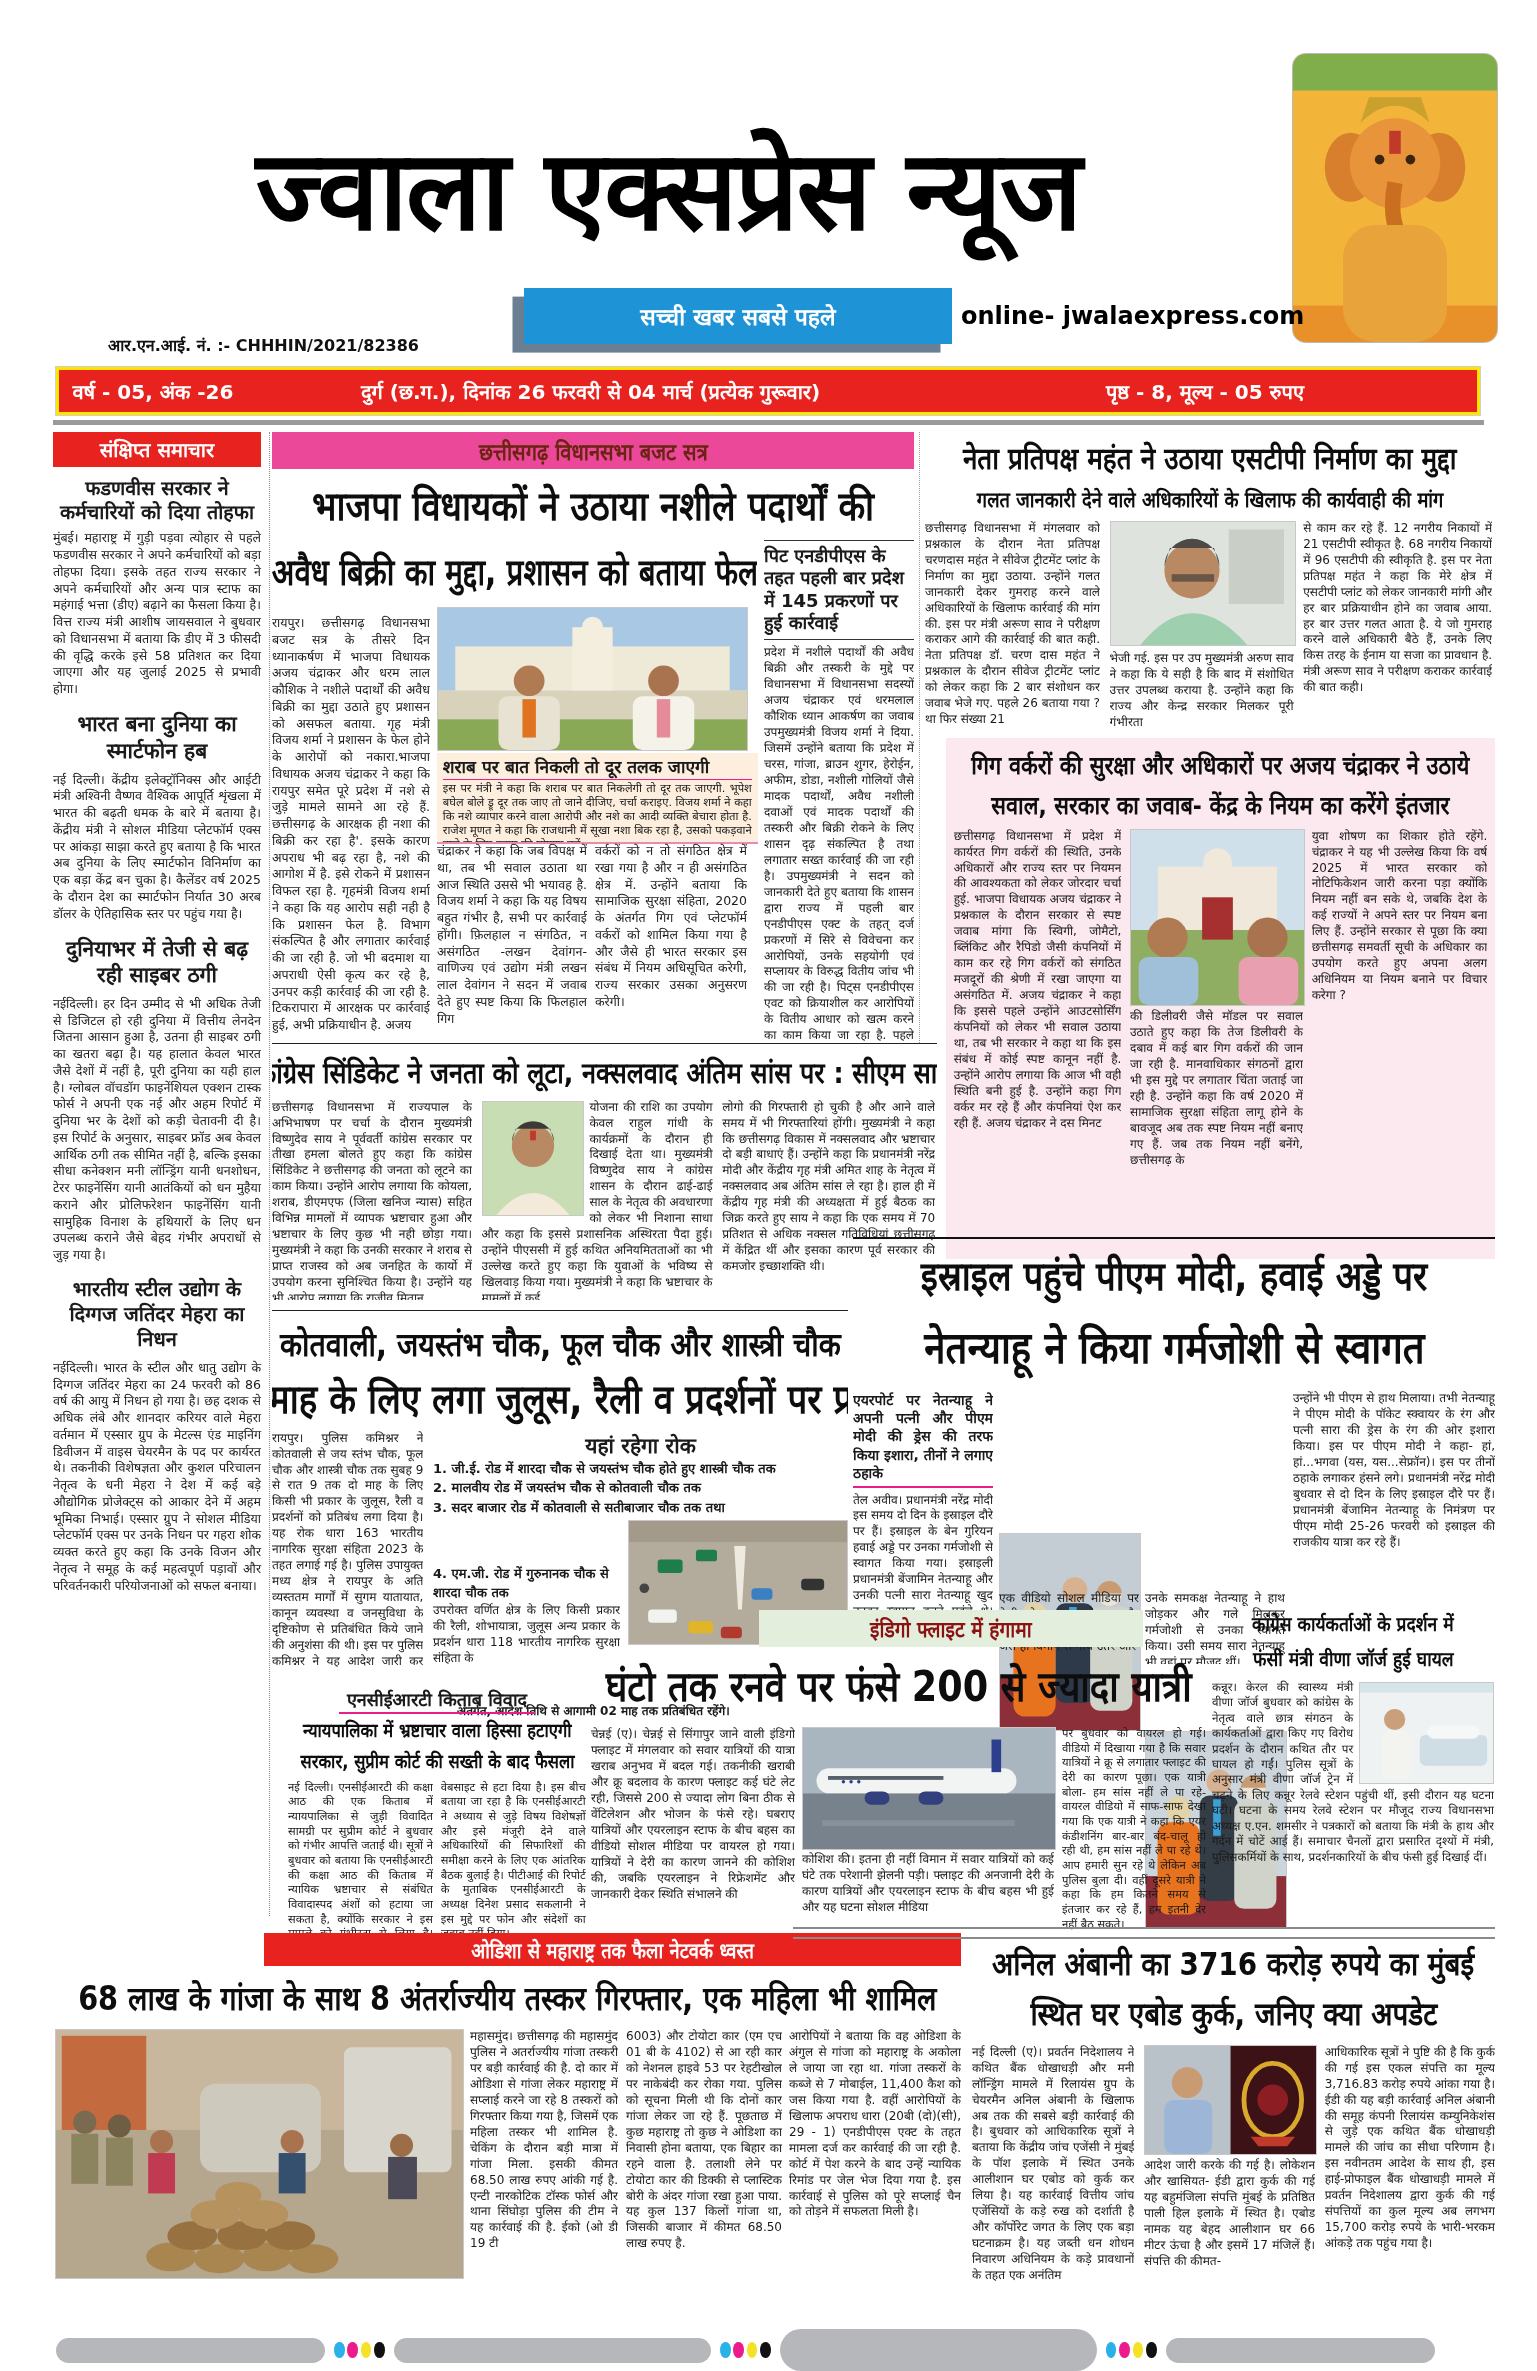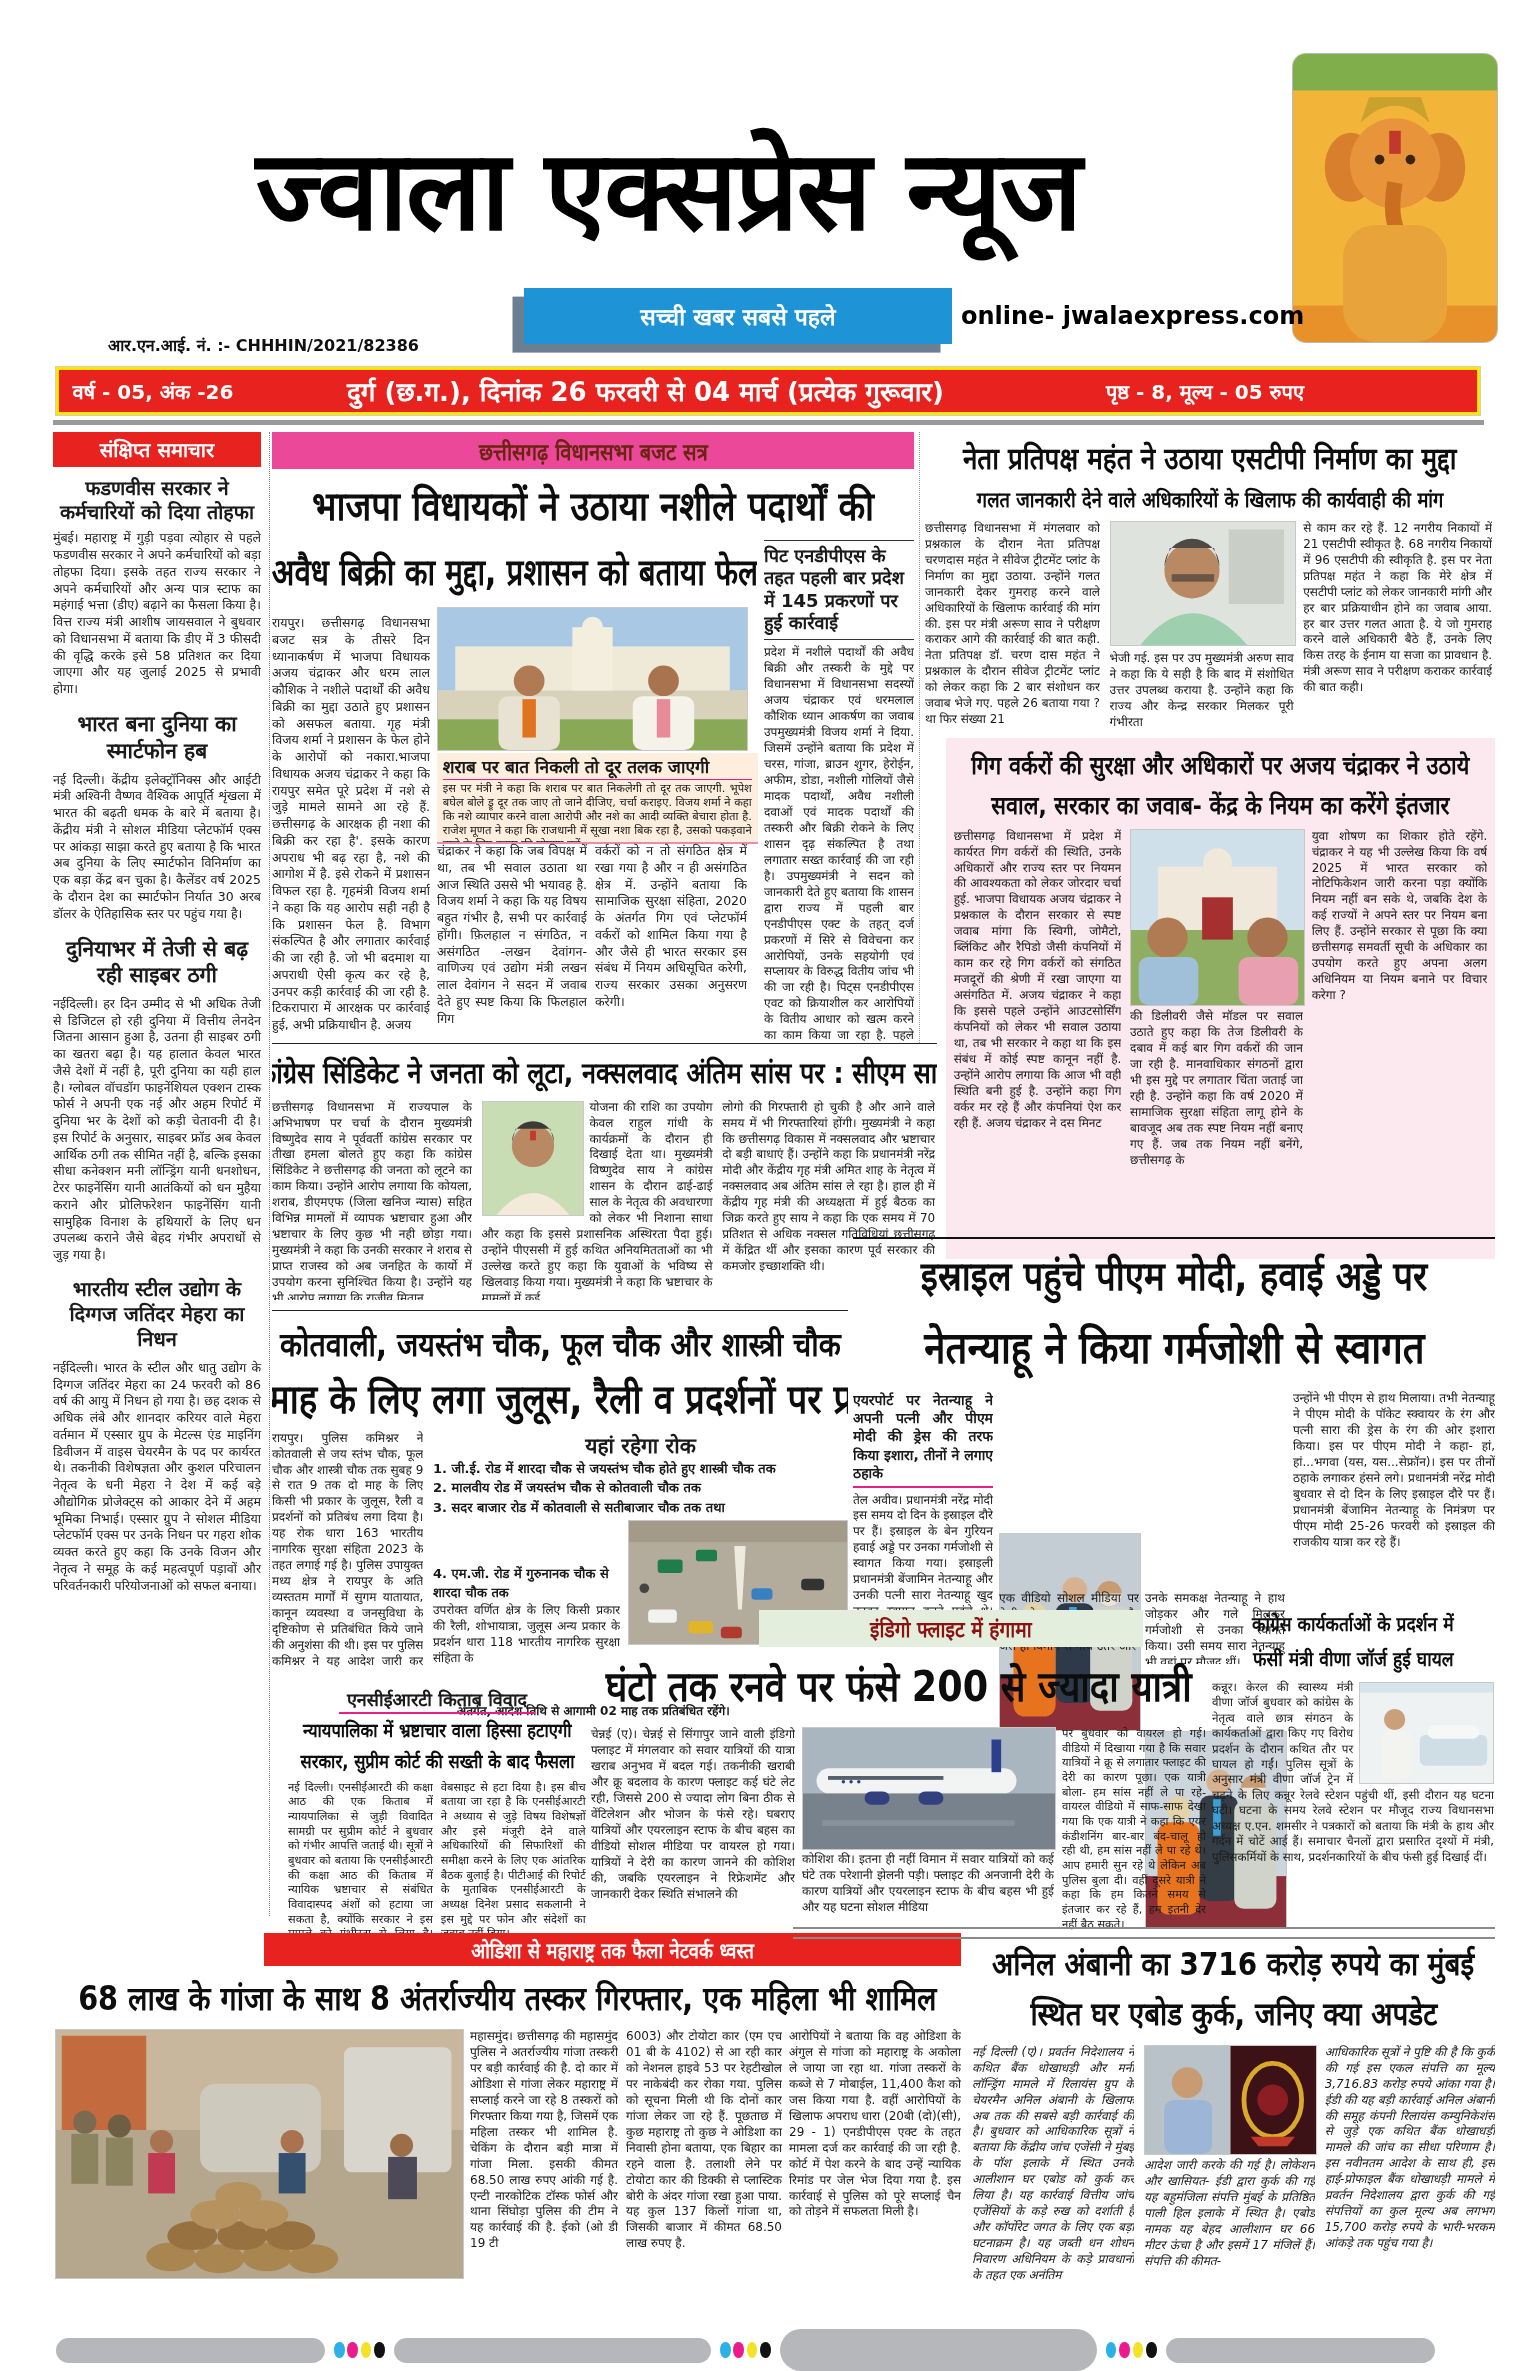--- a/index.html
+++ b/index.html
@@ -51,21 +51,21 @@
   <div class="abs" style="left:524px;top:288px;width:428px;height:56px;background:#1e93d6;box-shadow:-11.5px 8.6px 0 0 #6b7f93;display:flex;align-items:center;justify-content:center;">
     <span class="b" style="color:#fff;font-size:23px;">सच्ची खबर सबसे पहले</span>
   </div>
 
   <div class="abs b" style="left:961px;top:302px;font-size:24px;color:#000;">online- jwalaexpress.com</div>
 
   <div class="abs b" style="left:108px;top:334px;font-size:16px;color:#111;">आर.एन.आई.  नं. :-  CHHHIN/2021/82386</div>
 
   <div class="abs redband" style="left:56px;top:367px;width:1418px;height:42px;border:3.8px solid #ffe600;outline:1px solid #cfcfcf;display:flex;align-items:center;">
     <span class="b" style="font-size:20px;margin-left:13.4px;white-space:nowrap;">वर्ष - 05,  अंक -26</span>
-    <span class="b" style="font-size:26px;position:absolute;left:288px;white-space:nowrap;">दुर्ग (छ.ग.), दिनांक 26 फरवरी से 04 मार्च (प्रत्येक गुरूवार)</span>
+    <span class="b" style="font-size:20px;position:absolute;left:302px;white-space:nowrap;">दुर्ग (छ.ग.), दिनांक 26 फरवरी से 04 मार्च (प्रत्येक गुरूवार)</span>
     <span class="b" style="font-size:20px;position:absolute;left:1047px;white-space:nowrap;">पृष्ठ - 8, मूल्य - 05 रुपए</span>
   </div>
   <div class="abs" style="left:53px;top:420px;width:1431px;height:4.8px;background:#9a9a9a;"></div>
 
   <div class="abs clip" style="left:53px;top:432px;width:208px;height:1484px;border-right:1px dotted #8a8a8a;padding-right:7.7px;">
     <div class="redband b" style="height:35px;display:flex;align-items:center;justify-content:center;font-size:20px;">संक्षिप्त समाचार</div>
 
     <div>
       <div class="b" style="font-size:19.7px;line-height:1.22;text-align:center;margin:9.6px 0 5.8px;">फडणवीस सरकार ने कर्मचारियों को दिया तोहफा</div>
       <div class="body-txt just">मुंबई। महाराष्ट्र में गुड़ी पड़वा त्योहार से पहले फडणवीस सरकार ने अपने कर्मचारियों को बड़ा तोहफा दिया। इसके तहत राज्य सरकार ने अपने कर्मचारियों और अन्य पात्र स्टाफ का महंगाई भत्ता (डीए) बढ़ाने का फैसला किया है। वित्त राज्य मंत्री आशीष जायसवाल ने बुधवार को विधानसभा में बताया कि डीए में 3 फीसदी की वृद्धि करके इसे 58 प्रतिशत कर दिया जाएगा और यह जुलाई 2025 से प्रभावी होगा।</div>
@@ -411,21 +411,21 @@
 
   <div class="abs" style="left:793px;top:1927px;width:702px;height:7.7px;border-top:2.9px solid #8a8a8a;border-bottom:2.9px solid #8a8a8a;"></div>
 
   <div class="abs" style="left:972px;top:1937px;width:523px;height:369px;">
     <div class="hl" style="width:523px;height:50px;font-size:32px;">
         <span>अनिल अंबानी का 3716 करोड़ रुपये का मुंबई</span>
       </div>
     <div class="hl" style="width:523px;height:50px;font-size:32px;">
         <span>स्थित घर एबोड कुर्क, जनिए क्या अपडेट</span>
       </div>
-    <div style="display:flex;gap:9.6px;margin-top:7.7px;font-style:italic;">
+    <div style="display:flex;gap:9.6px;margin-top:7.7px;">
       <div class="clip sm-txt just" style="width:165px;height:252px;">नई दिल्ली (ए)। प्रवर्तन निदेशालय ने कथित बैंक धोखाधड़ी और मनी लॉन्ड्रिंग मामले में रिलायंस ग्रुप के चेयरमैन अनिल अंबानी के खिलाफ अब तक की सबसे बड़ी कार्रवाई की है। बुधवार को आधिकारिक सूत्रों ने बताया कि केंद्रीय जांच एजेंसी ने मुंबई के पॉश इलाके में स्थित उनके आलीशान घर एबोड को कुर्क कर लिया है। यह कार्रवाई वित्तीय जांच एजेंसियों के कड़े रुख को दर्शाती है और कॉर्पोरेट जगत के लिए एक बड़ा घटनाक्रम है। यह जब्ती धन शोधन निवारण अधिनियम के कड़े प्रावधानों के तहत एक अनंतिम</div>
       <div style="width:171px;">
         <div class="photo" style="width:171px;height:108px;">
           <svg viewBox="0 0 178 112" preserveAspectRatio="none" aria-hidden="true">
             <rect width="89" height="112" fill="#b9c2c8"></rect>
             <circle cx="44" cy="38" r="16" fill="#c89b72"></circle>
             <rect x="20" y="56" width="50" height="56" rx="10" fill="#9db6d8"></rect>
             <rect x="89" width="89" height="112" fill="#3d1216"></rect>
             <ellipse cx="133" cy="56" rx="30" ry="38" fill="none" stroke="#d8a92c" stroke-width="5"></ellipse>
             <circle cx="133" cy="56" r="16" fill="#8c1d22"></circle>

